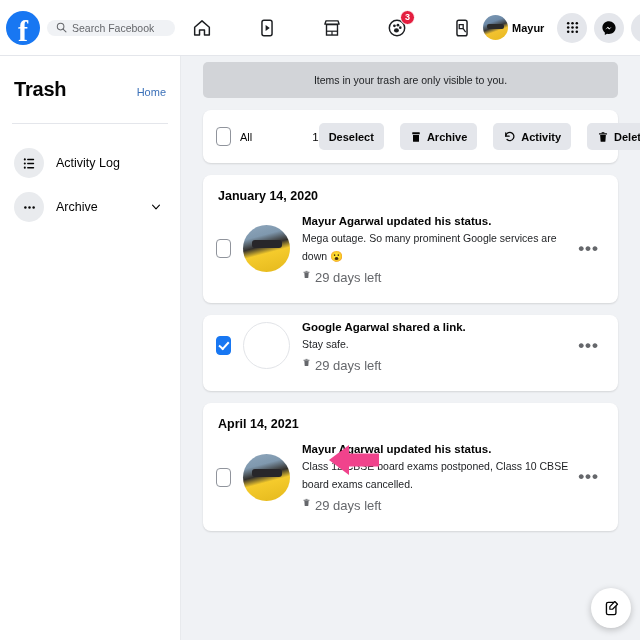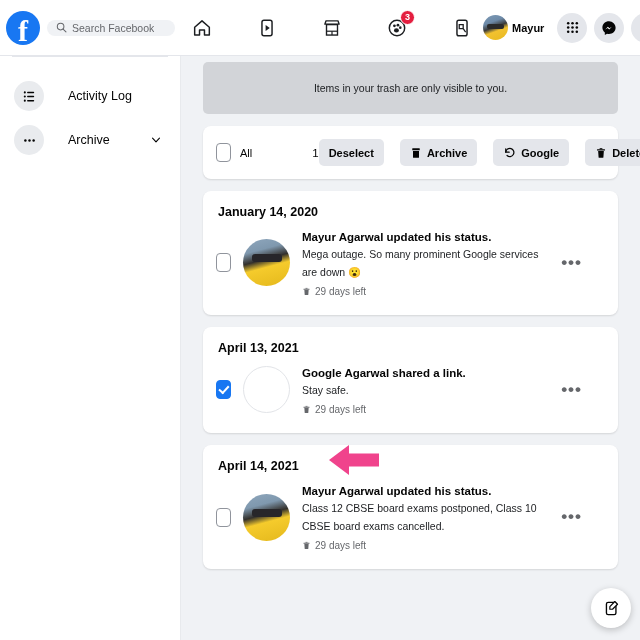--- a/index.html
+++ b/index.html
@@ -109,21 +109,21 @@
   .sb-head {
     display: flex; align-items: baseline; justify-content: space-between;
     padding-top: 22px; padding-bottom: 22px;
   }
   .sb-title { font-size: 20px; font-weight: bold; color: #050505; letter-spacing: -.2px; }
   .sb-home { font-size: 11px; color: #3B70B8; cursor: pointer; }
   .sb-divider { height: 1px; background: #E4E6EB; margin: 0 -2px; }
   .sb-list { padding-top: 17px; }
   .sb-item {
     display: flex; align-items: center;
-    height: 44px; gap: 24px;
+    height: 44px; gap: 12px;
     cursor: pointer; border-radius: 7px;
     padding-right: 4px;
   }
   .sb-ico {
     width: 30px; height: 30px; border-radius: 50%;
     background: #E9EBEE;
     display: flex; align-items: center; justify-content: center;
     flex: 0 0 auto;
   }
   .sb-label { font-size: 12.5px; color: #050505; flex: 1; }
@@ -134,21 +134,21 @@
     position: absolute; top: 56px; left: 181px;
     width: 459px; height: 584px;
     background: #F0F2F5;
     overflow: hidden;
   }
   .main-inner { padding: 6px 22px 0 22px; }
 
   .notice {
     background: #D2D4D8;
     border-radius: 5px;
-    height: 52px;
+    height: 36px;
     display: flex; align-items: center; justify-content: center;
     font-size: 10.5px; color: #1C1E21;
   }
 
   .card {
     background: #FFFFFF;
     border-radius: 8px;
     box-shadow: 0 1px 2px rgba(0,0,0,0.12);
     margin-top: 12px;
   }
@@ -186,43 +186,43 @@
     cursor: pointer;
   }
 
   
   .post-date {
     font-size: 12.5px; font-weight: bold; color: #050505;
     padding: 14px 15px 6px 15px;
   }
   .post-row {
     display: flex; align-items: center;
-    padding: 4px 30px 18px 13px;
+    padding: 4px 13px 18px 13px;
   }
   .avatar-lg {
     width: 47px; height: 47px; border-radius: 50%;
     margin-left: 12px; flex: 0 0 auto;
     background: linear-gradient(165deg,#8fa7bd 0%,#7f98ae 26%,#33302c 44%,#f5cb2c 58%,#e4b81c 100%);
     position: relative; overflow: hidden;
   }
   .avatar-lg::before {
     content: ""; position: absolute; left: 9px; top: 15px;
     width: 30px; height: 8px; background: #27262a; border-radius: 3px;
   }
   .avatar-lg.empty {
     background: #FFFFFF; border: 1px solid #E2E4E8;
   }
   .avatar-lg.empty::before { display: none; }
   .post-body { margin-left: 12px; flex: 1; min-width: 0; }
   .post-title { font-size: 11.5px; color: #050505; font-weight: 600; line-height: 1.5; }
   .post-text { font-size: 10.5px; color: #1C1E21; line-height: 1.7; }
   .post-meta {
-    display: flex; align-items: center; gap: 4px;
+    display: flex; align-items: flex-start; gap: 4px;
     margin-top: 4px;
-    font-size: 10px; color: #65676B;
+    font-size: 13px; color: #65676B;
   }
   .post-more {
     color: #65676B; font-size: 17px; font-weight: bold;
     letter-spacing: 1px; cursor: pointer;
     padding: 0 6px; align-self: center;
     line-height: 6px;
   }
 
   
   .annot-arrow {
@@ -325,20 +325,24 @@
       <svg width="15" height="15" viewBox="0 0 16 16">
         <path d="M8 1.4c-2.2 0-3.8 1.7-3.8 3.9v2.4L2.9 10.1c-.25.5.1 1.05.65 1.05h8.9c.55 0 .9-.55.65-1.05L11.8 7.7V5.3c0-2.2-1.6-3.9-3.8-3.9z" fill="#050505"></path>
         <path d="M6.4 12.2a1.65 1.65 0 0 0 3.2 0z" fill="#050505"></path>
       </svg>
     </div>
 
   </div>
 </div>
 
 <div class="sidebar">
+  <div class="sb-head">
+    <span class="sb-title">Trash</span>
+    <span class="sb-home">Home</span>
+  </div>
   <div class="sb-divider"></div>
   <div class="sb-list">
 
     <div class="sb-item">
       <span class="sb-ico">
         <svg width="15" height="15" viewBox="0 0 16 16">
           <g fill="#050505">
             <circle cx="3" cy="3.6" r="1.1"></circle>
               <rect x="5.4" y="2.9" width="7.6" height="1.5" rx=".7"></rect>
             <circle cx="3" cy="8" r="1.1"></circle>
@@ -393,21 +397,21 @@
             <rect x="3" y="1.8" width="10" height="2.6" rx=".5" fill="#050505"></rect>
             <path d="M4 5.3h8v8.3a.7.7 0 0 1-.7.7H4.7a.7.7 0 0 1-.7-.7z" fill="#050505"></path>
           </svg>
           <span>Archive</span>
         </button>
         <button class="btn">
           <svg width="13" height="13" viewBox="0 0 16 16">
             <path d="M3.4 7.5a5 5 0 1 1 1.6 4.2" fill="none" stroke="#050505" stroke-width="1.5" stroke-linecap="round"></path>
             <path d="M3.4 3.4v4.2h4.2" fill="none" stroke="#050505" stroke-width="1.5" stroke-linecap="round" stroke-linejoin="round"></path>
           </svg>
-          <span>Google</span>
+          <span>Activity</span>
         </button>
         <button class="btn">
           <svg width="12" height="12" viewBox="0 0 16 16">
             <rect x="2.6" y="3" width="10.8" height="1.7" rx=".5" fill="#050505"></rect>
             <path d="M6.2 1.6h3.6v1.4H6.2z" fill="#050505"></path>
             <path d="M4.2 5.4h7.6l-.6 8.3a.8.8 0 0 1-.8.7H5.6a.8.8 0 0 1-.8-.7z" fill="#050505"></path>
           </svg>
           <span>Delete</span>
         </button>
       </div>
@@ -428,21 +432,20 @@
               <path d="M4.2 5.4h7.6l-.6 8.3a.8.8 0 0 1-.8.7H5.6a.8.8 0 0 1-.8-.7z" fill="#65676B"></path>
             </svg>
             <span>29 days left</span>
           </div>
         </div>
         <span class="post-more">•••</span>
       </div>
     </div>
 
     <div class="card">
-      <div class="post-date">April 13, 2021</div>
       <div class="post-row">
         <span class="cb checked"></span>
         <div class="avatar-lg empty"></div>
         <div class="post-body">
           <div class="post-title">Google Agarwal shared a link.</div>
           <div class="post-text">Stay safe.</div>
           <div class="post-meta">
             <svg width="9" height="9" viewBox="0 0 16 16">
               <rect x="2.6" y="3" width="10.8" height="1.7" rx=".5" fill="#65676B"></rect>
               <path d="M6.2 1.6h3.6v1.4H6.2z" fill="#65676B"></path>

